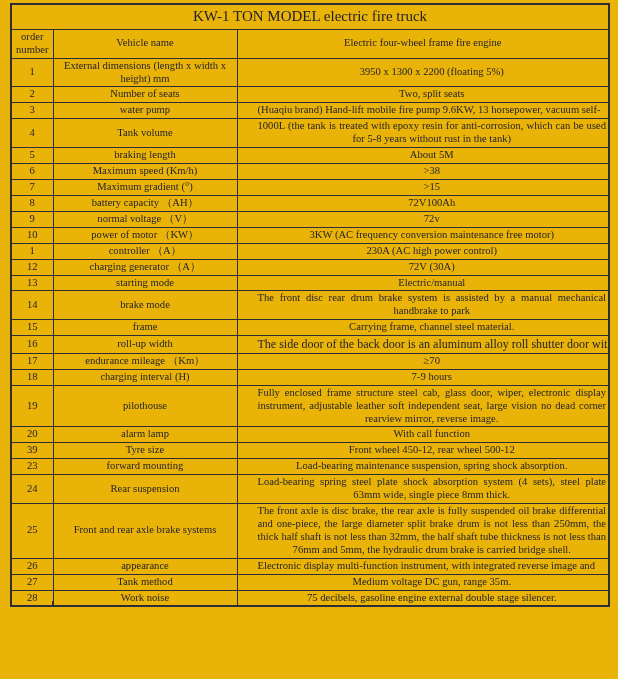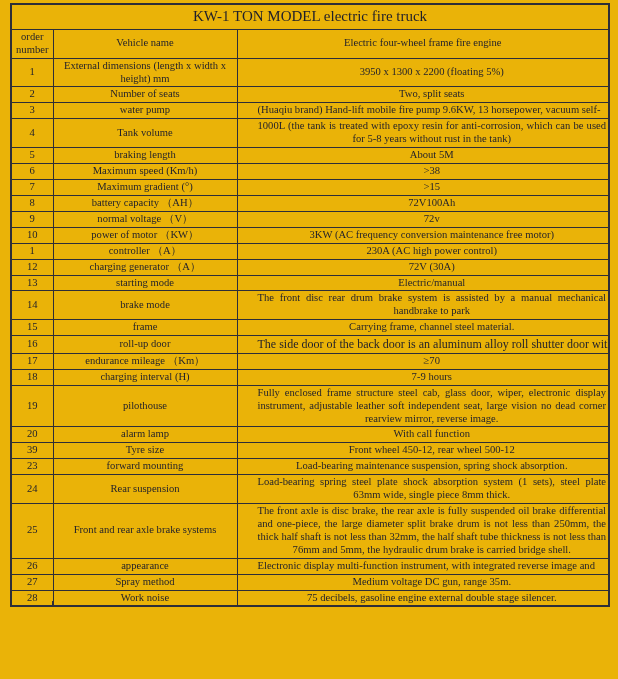--- a/index.html
+++ b/index.html
@@ -147,21 +147,21 @@
       <td class="c-name">brake mode</td>
       <td class="c-val">The front disc rear drum brake system is assisted by a manual mechanical handbrake to park</td>
     </tr>
         <tr>
       <td class="c-no">15</td>
       <td class="c-name">frame</td>
       <td class="c-val">Carrying frame, channel steel material.</td>
     </tr>
         <tr class="fit">
       <td class="c-no">16</td>
-      <td class="c-name">roll-up door</td>
+      <td class="c-name">roll-up width</td>
       <td class="c-val">The side door of the back door is an aluminum alloy roll shutter door with 3 sets</td>
     </tr>
         <tr>
       <td class="c-no">17</td>
       <td class="c-name">endurance mileage （Km）</td>
       <td class="c-val">≥70</td>
     </tr>
         <tr>
       <td class="c-no">18</td>
       <td class="c-name">charging interval (H)</td>
@@ -183,35 +183,35 @@
       <td class="c-val">Front wheel 450-12, rear wheel 500-12</td>
     </tr>
         <tr>
       <td class="c-no">23</td>
       <td class="c-name">forward mounting</td>
       <td class="c-val">Load-bearing maintenance suspension, spring shock absorption.</td>
     </tr>
         <tr>
       <td class="c-no">24</td>
       <td class="c-name">Rear suspension</td>
-      <td class="c-val">Load-bearing spring steel plate shock absorption system (1 sets), steel plate 63mm wide, single piece 8mm thick.</td>
+      <td class="c-val">Load-bearing spring steel plate shock absorption system (4 sets), steel plate 63mm wide, single piece 8mm thick.</td>
     </tr>
         <tr>
       <td class="c-no">25</td>
       <td class="c-name">Front and rear axle brake systems</td>
       <td class="c-val">The front axle is disc brake, the rear axle is fully suspended oil brake differential and one-piece, the large diameter split brake drum is not less than 250mm, the thick half shaft is not less than 32mm, the half shaft tube thickness is not less than 76mm and 5mm, the hydraulic drum brake is carried bridge shell.</td>
     </tr>
         <tr class="clip">
       <td class="c-no">26</td>
       <td class="c-name">appearance</td>
       <td class="c-val">Electronic display multi-function instrument, with integrated reverse image and</td>
     </tr>
         <tr>
       <td class="c-no">27</td>
-      <td class="c-name">Spray method</td>
+      <td class="c-name">Tank method</td>
       <td class="c-val">Medium voltage DC gun, range 35m.</td>
     </tr>
         <tr>
       <td class="c-no">28</td>
       <td class="c-name">Work noise</td>
       <td class="c-val">75 decibels, gasoline engine external double stage silencer.</td>
     </tr>
       </tbody>
   </table>
 

